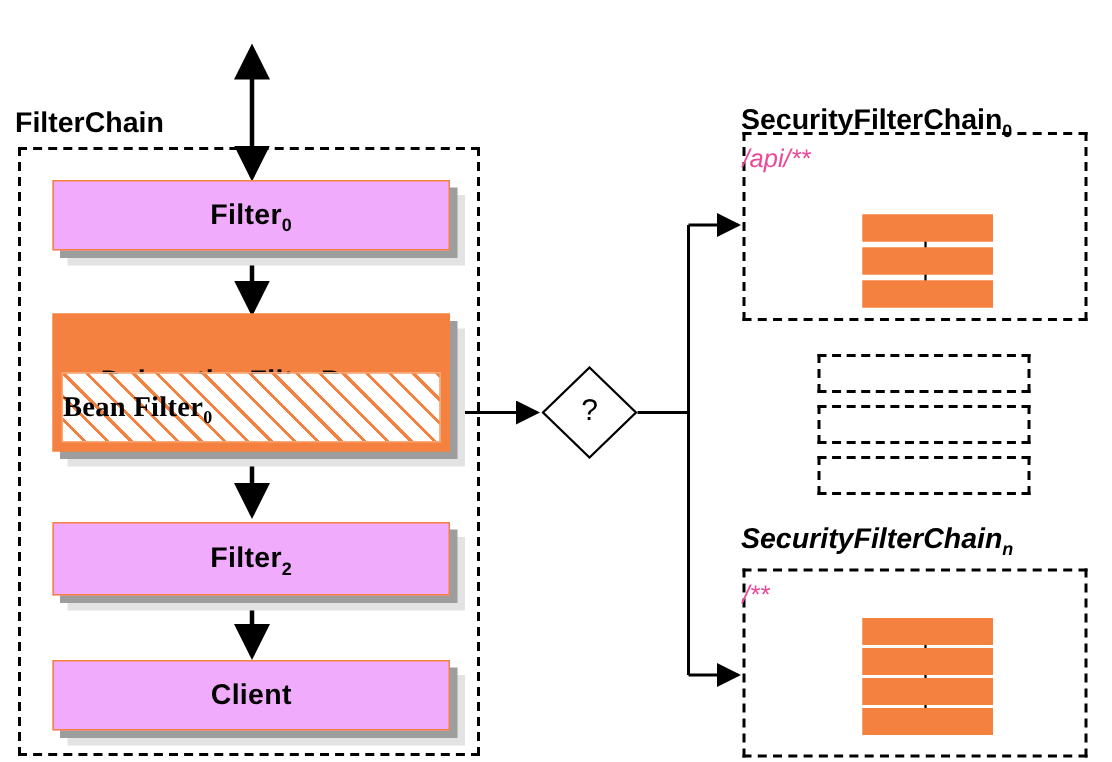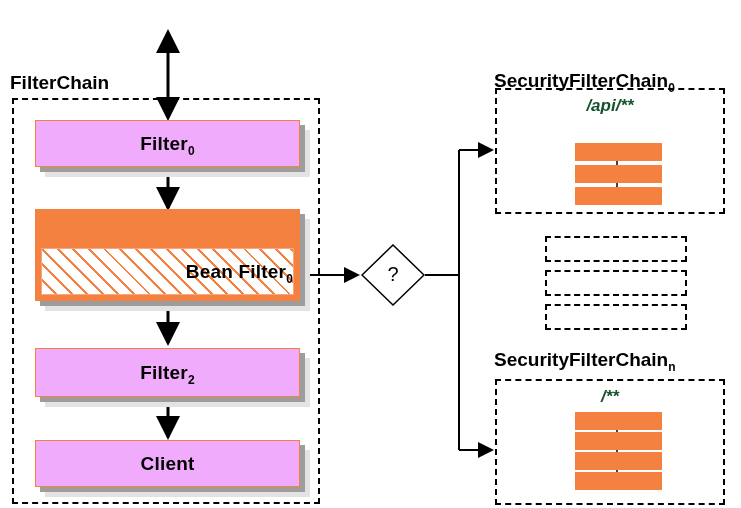--- a/index.html
+++ b/index.html
@@ -102,21 +102,22 @@
       repeating-linear-gradient(
         45deg,
         #ffffff 0px,
         #ffffff 9px,
         #f4813f 9px,
         #f4813f 11px
       );
     border: 1px solid #f8a877;
     display: flex;
     align-items: center;
-    justify-content: flex-end;
+    justify-content: flex-start;
+    font-family: Liberation Serif, serif;
   }
   
   .dashed-group {
     position: absolute;
     box-sizing: border-box;
     border: 2px dashed #000000;
     background: transparent;
   }
   .group-title {
     position: absolute;
@@ -129,24 +130,24 @@
     font-size: 12px;
     font-weight: bold;
     vertical-align: baseline;
     position: relative;
     bottom: -5px;
   }
   .pattern-label {
     position: absolute;
     font-size: 17px;
     font-style: italic;
-    font-weight: bold;
-    color: #14532d;
+    font-weight: normal;
+    color: #ec4899;
     white-space: nowrap;
-    text-align: center;
+    text-align: left;
   }
   
   .mini-bar {
     position: absolute;
     background: #f4813f;
     border: 1px solid #f4813f;
   }
   
   .slot {
     position: absolute;
@@ -275,21 +276,21 @@
   <div class="pattern-label" style="left:495px; top:96px; width:230px;">/api/**</div>
 
   <div class="mini-bar" style="left:575px; top:143px; width:85px; height:16px;"></div>
   <div class="mini-bar" style="left:575px; top:165px; width:85px; height:16px;"></div>
   <div class="mini-bar" style="left:575px; top:187px; width:85px; height:16px;"></div>
 
   <div class="slot" style="left:545px; top:236px; width:142px; height:26px;"></div>
   <div class="slot" style="left:545px; top:270px; width:142px; height:26px;"></div>
   <div class="slot" style="left:545px; top:304px; width:142px; height:26px;"></div>
 
-  <div class="group-title" style="left:494px; top:349px;"><span>SecurityFilterChain</span><sub>n</sub></div>
+  <div class="group-title" style="left:494px; top:349px;font-style:italic;"><span>SecurityFilterChain</span><sub>n</sub></div>
 
   <div class="dashed-group" style="left:495px; top:379px; width:230px; height:126px;"></div>
 
   <div class="pattern-label" style="left:495px; top:387px; width:230px;">/**</div>
 
   <div class="mini-bar" style="left:575px; top:412px; width:85px; height:16px;"></div>
   <div class="mini-bar" style="left:575px; top:432px; width:85px; height:16px;"></div>
   <div class="mini-bar" style="left:575px; top:452px; width:85px; height:16px;"></div>
   <div class="mini-bar" style="left:575px; top:472px; width:85px; height:16px;"></div>
 

